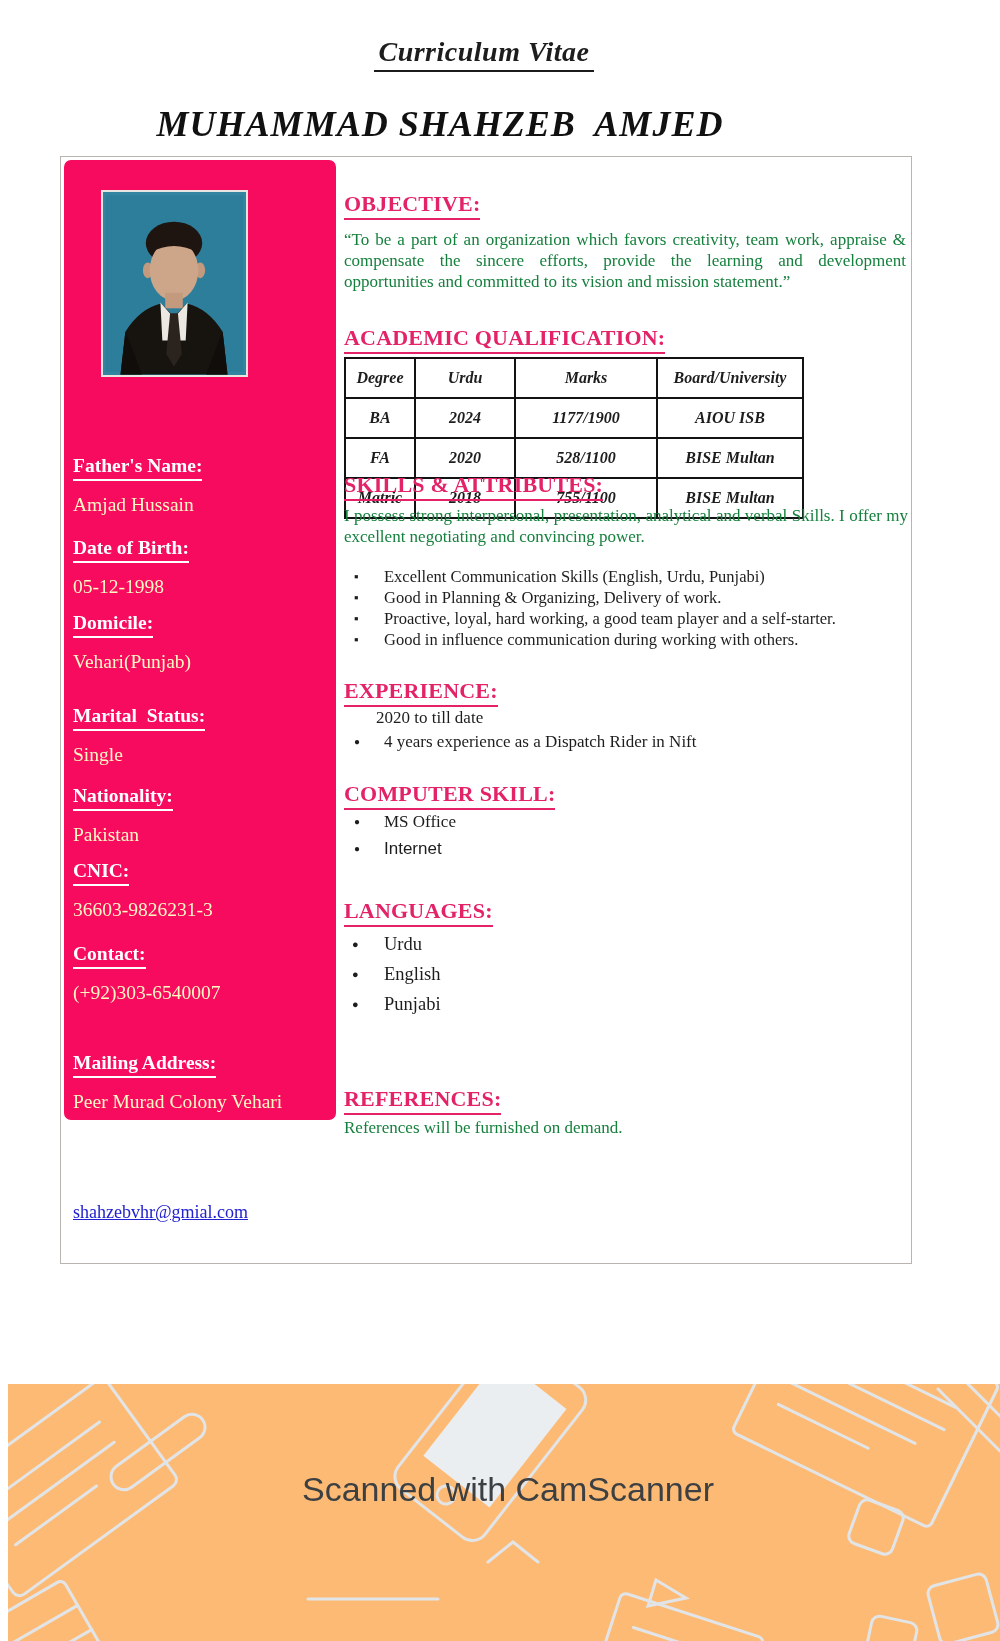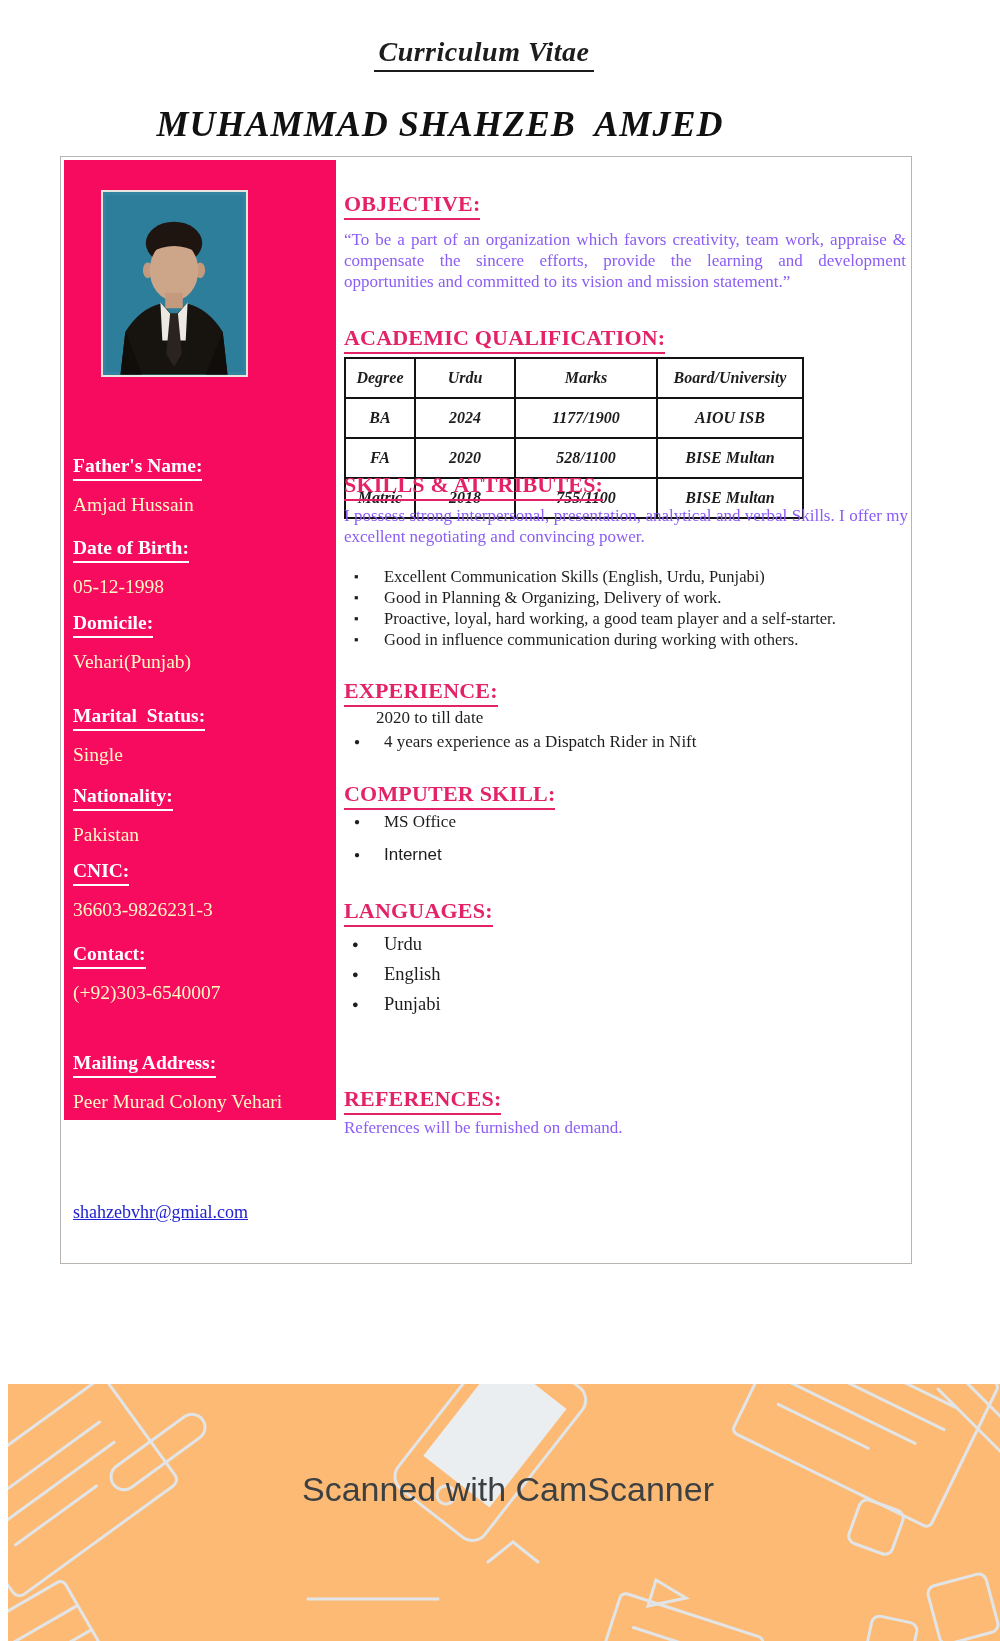--- a/index.html
+++ b/index.html
@@ -25,20 +25,21 @@
   
   .doc {
     position:absolute; left:60px; top:156px; width:852px; height:1108px;
     background:#ffffff; border:1px solid #b9b4af;
   }
 
   
   .sidebar {
     position:absolute; left:3px; top:3px; width:272px; height:960px;
     background:#f70b5f;
+    border-radius:7px;
   }
   .photo {
     position:absolute; left:37px; top:30px; width:147px; height:187px;
     background:#2d7e9a; border:2px solid #e9e6e2;
   }
   .photo svg { display:block; width:100%; height:100%; }
 
   .field { position:absolute; left:9px; width:255px; }
   .field .label {
     display:inline-block; color:#ffffff; font-weight:bold; font-size:19.5px;
@@ -53,21 +54,21 @@
     text-decoration:underline; cursor:pointer;
   }
 
   
   .main { position:absolute; left:283px; top:0; width:566px; height:1104px; }
   .blk { position:absolute; left:0; width:566px; }
   .h {
     display:inline-block; font-weight:bold; font-size:22px; color:#e32268;
     border-bottom:2.5px solid #e32268; padding-bottom:1px; letter-spacing:0.2px;
   }
-  .para { font-size:17px; line-height:21px; text-align:justify; color:#8b5cf6; }
+  .para { font-size:17px; line-height:21px; text-align:justify; color:#15803d; }
   .list { list-style:none; }
   .list li { position:relative; padding-left:40px; }
   .sq li { line-height:21px; font-size:16.5px; }
   .sq li::before {
     content:"▪"; position:absolute; left:10px; top:0; font-size:13px; line-height:21px;
   }
   .rd li { line-height:23px; font-size:17px; }
   .rd li::before {
     content:"●"; position:absolute; left:10px; top:0; font-size:10px; line-height:23px;
   }
@@ -229,21 +230,21 @@
     </div>
     <div class="blk indent" style="top:550px">2020 to till date</div>
     <ul class="blk list rd" style="top:573px">
       <li>4 years experience as a Dispatch Rider in Nift</li>
     </ul>
 
     <div class="blk" style="top:624px">
       <span class="h">COMPUTER SKILL:</span>
     </div>
     <ul class="blk list rd" style="top:653px">
-      <li style="margin-bottom:10px">MS Office</li>
+      <li style="margin-bottom:4px">MS Office</li>
       <li class="sans">Internet</li>
     </ul>
 
     <div class="blk" style="top:741px">
       <span class="h">LANGUAGES:</span>
     </div>
     <ul class="blk list lang" style="top:772px">
       <li>Urdu</li>
       <li>English</li>
       <li>Punjabi</li>

